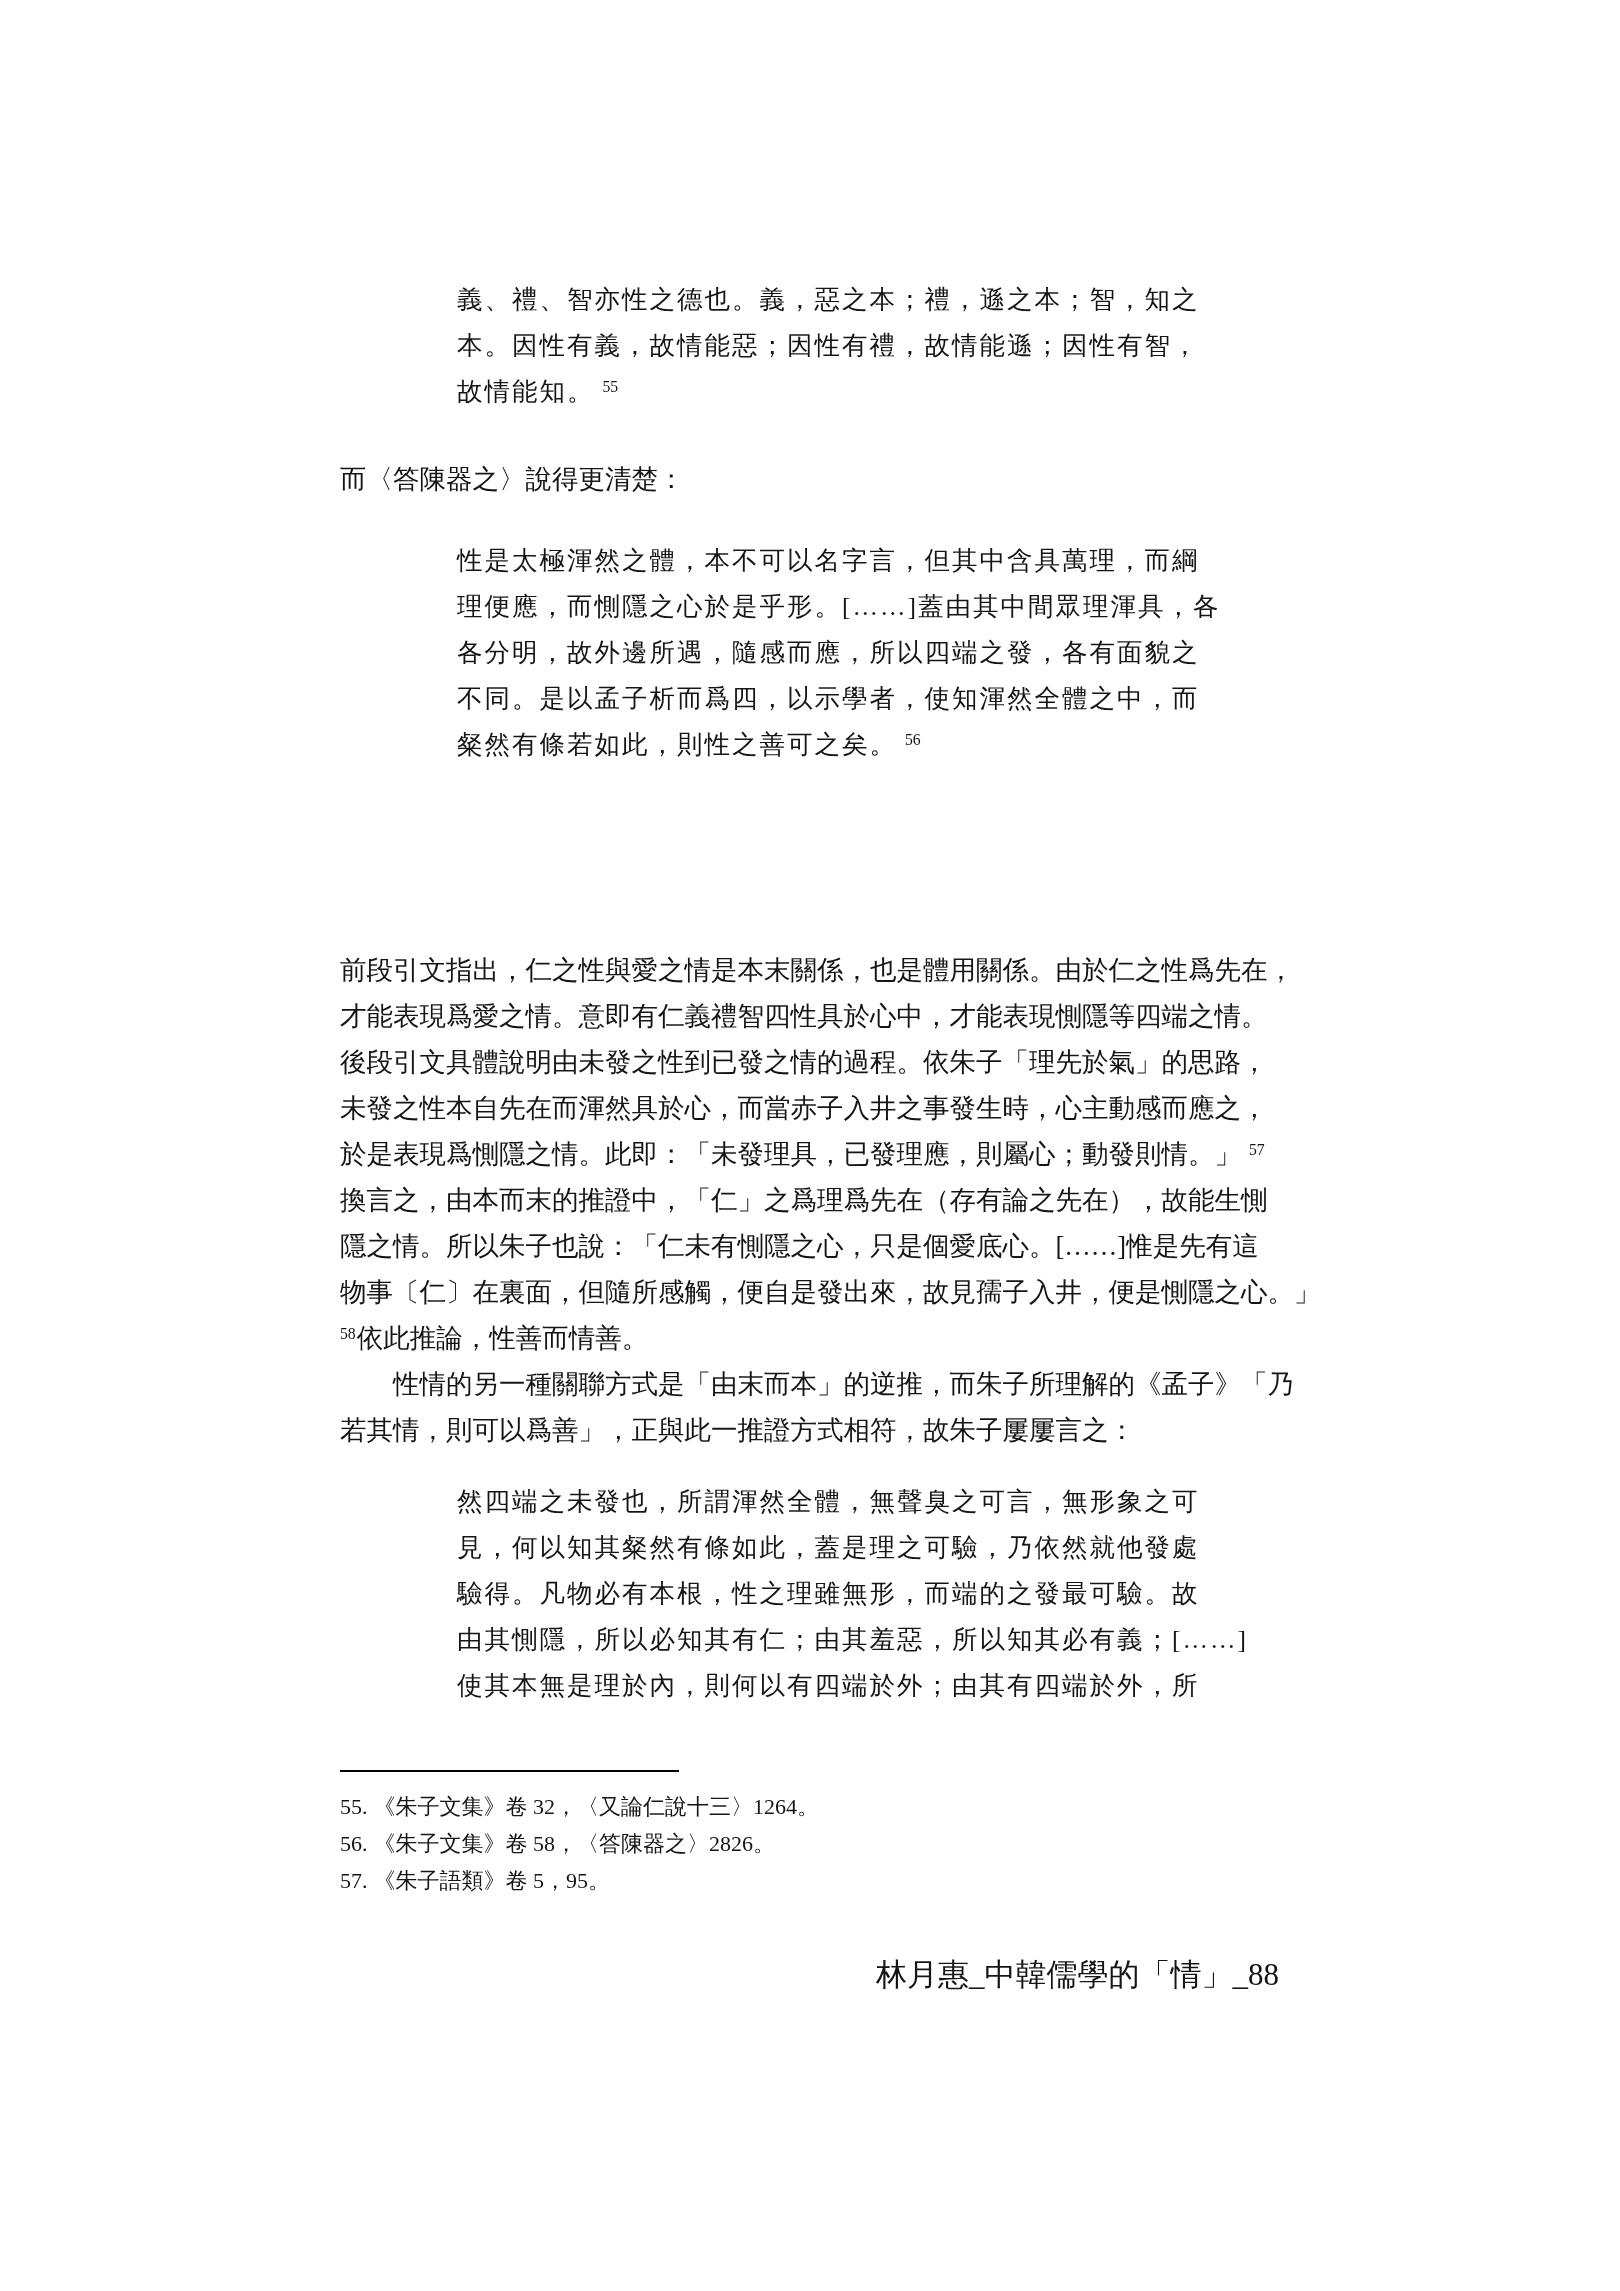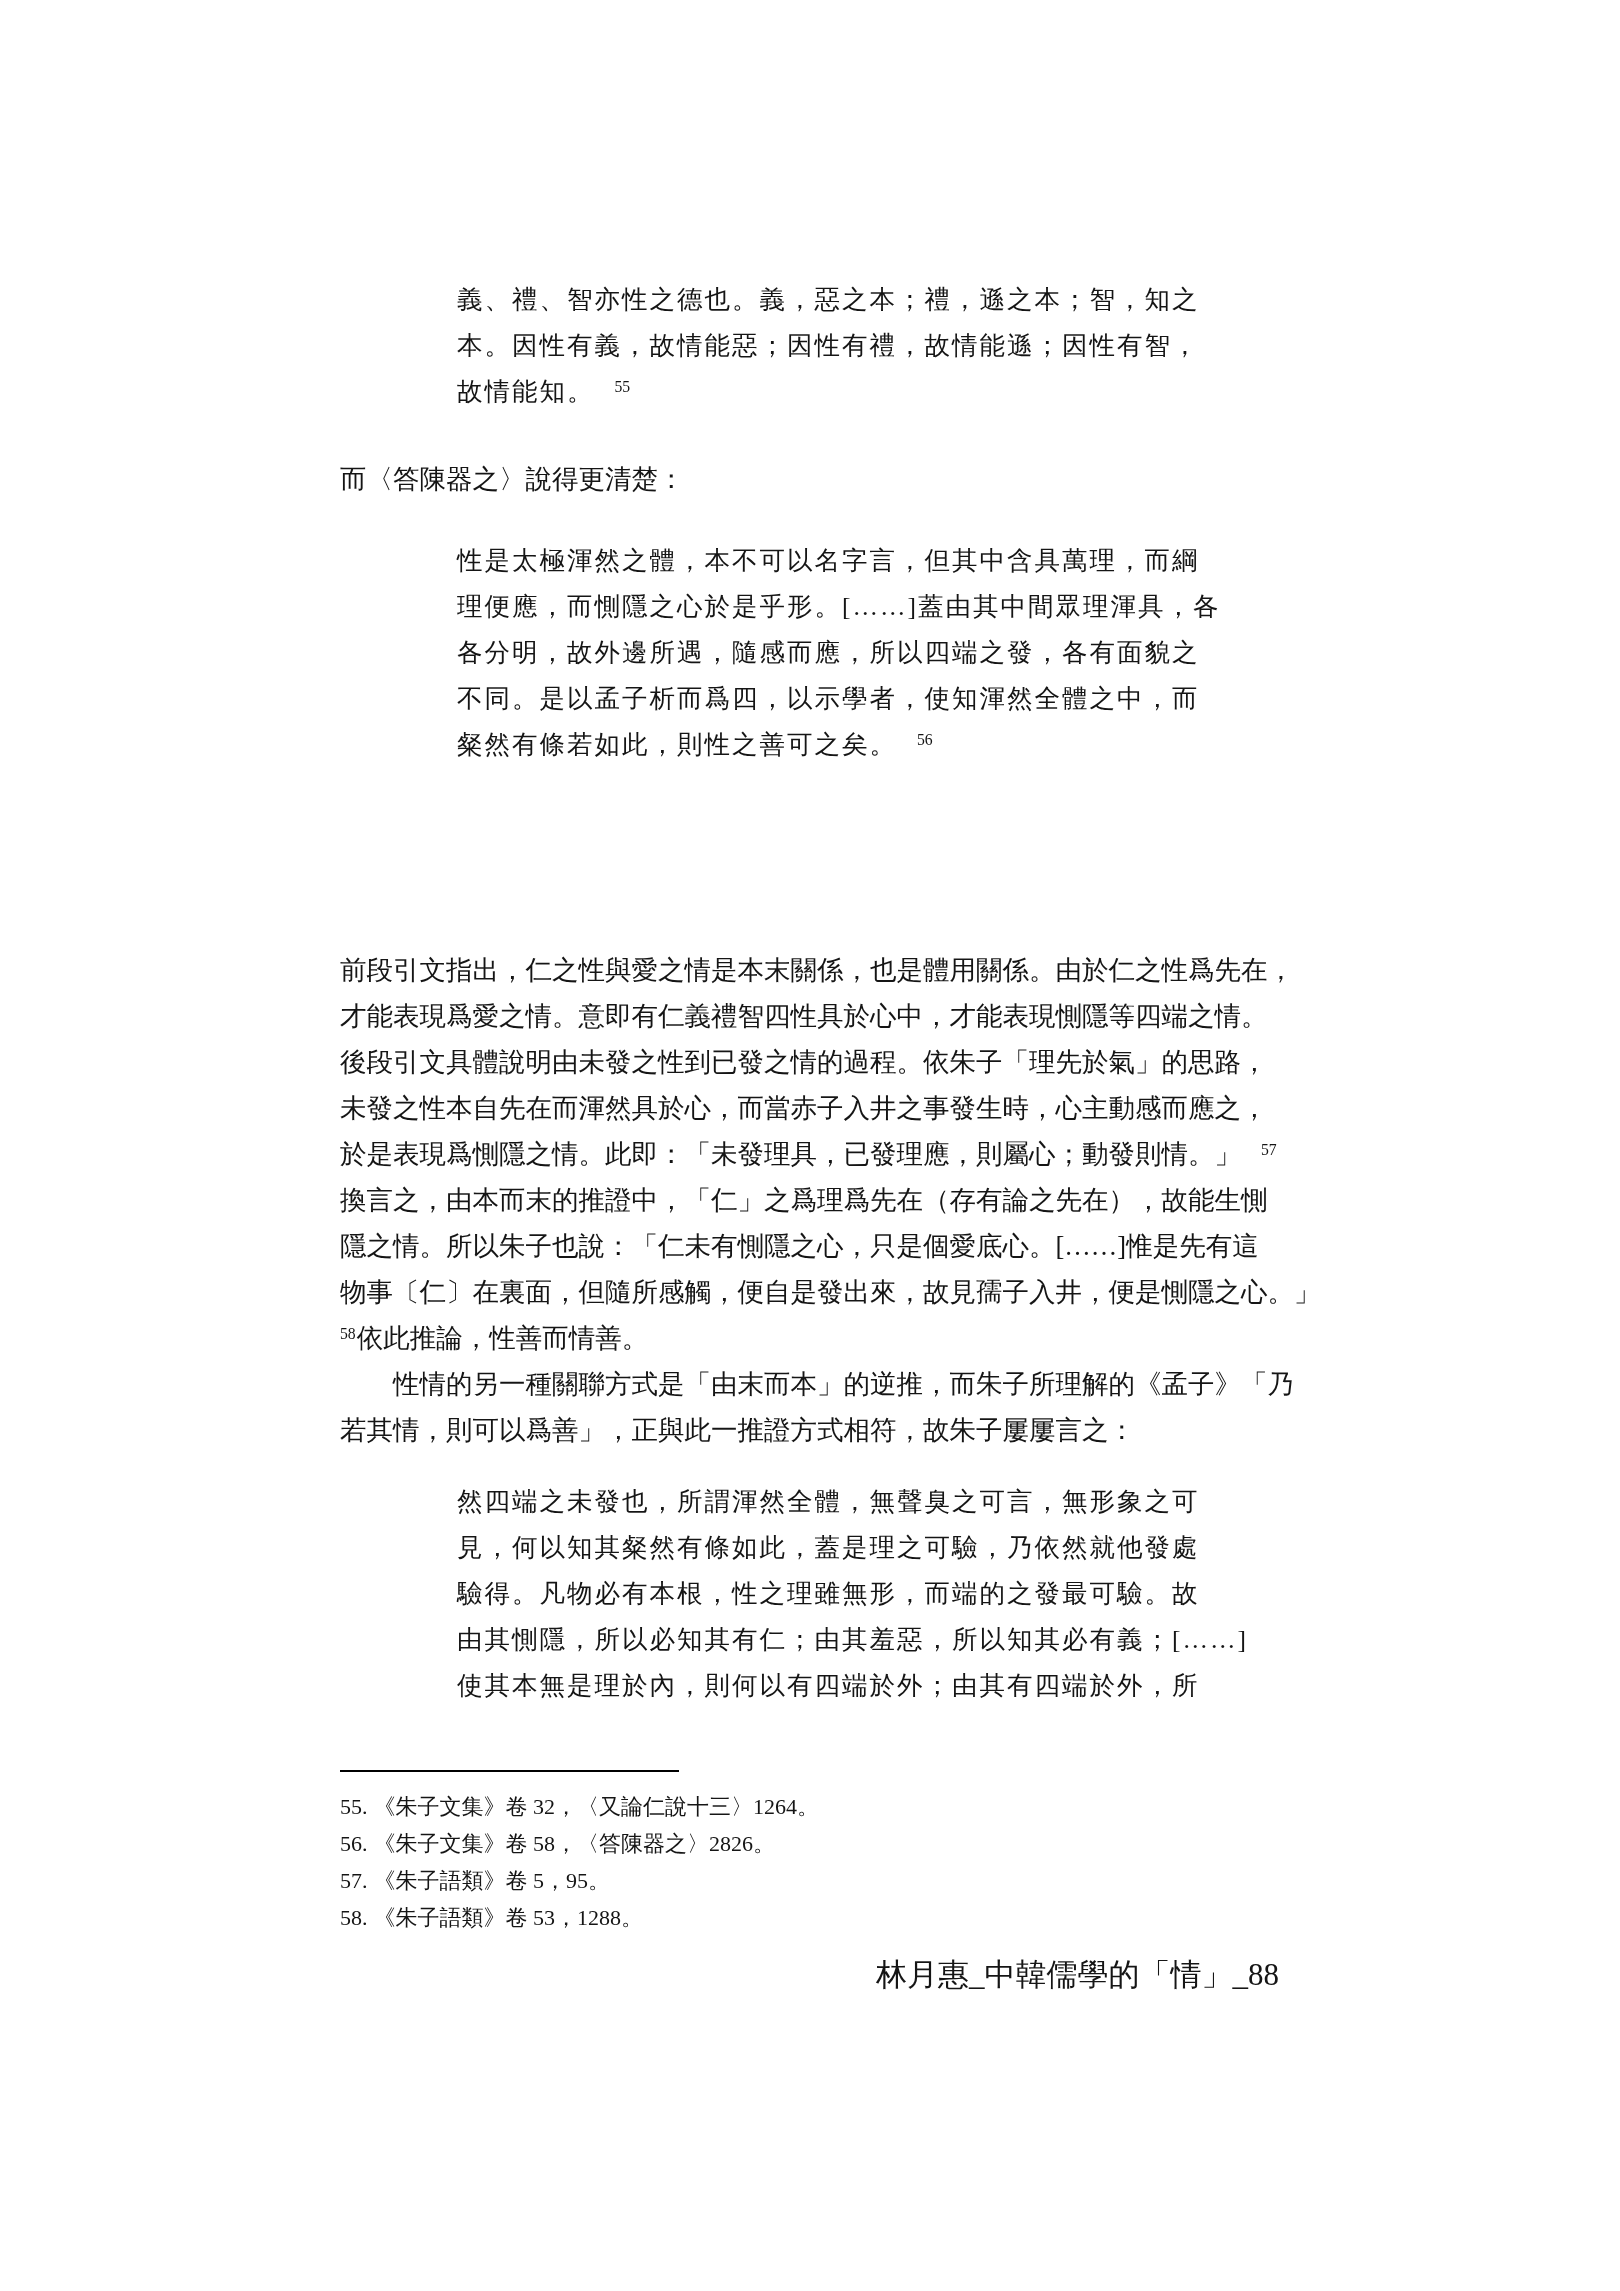--- a/index.html
+++ b/index.html
@@ -13,21 +13,21 @@
   .content{position:absolute;left:340px;top:0;width:939px;}
   .blk{position:absolute;}
   
   .quote{left:117px;width:757px;font-size:25.5px;line-height:46px;}
   .qline{white-space:nowrap;letter-spacing:2px;}
   
   .bpara{left:0;width:939px;font-size:26.5px;line-height:46px;}
   .bline{white-space:nowrap;}
   .indent2{padding-left:53px;}
   sup{font-size:15.7px;vertical-align:7.8px;line-height:0;letter-spacing:0;}
-  .ref-after{margin-left:20px;}
+  .ref-after{margin-left:8px;}
   .lead-ref + span{margin-left:1px;}
   
   .fnrule{left:0;top:1770px;width:339px;border-top:2px solid #000;height:0;}
   .fnblock{left:0;top:1788px;width:939px;font-size:22px;line-height:37px;}
   .fnline{white-space:nowrap;}
   .fnnum{margin-right:5.9px;}
   
   .pgfooter{top:1954px;right:0;font-size:31px;white-space:nowrap;}
 </style>
 </head>
@@ -77,19 +77,18 @@
     <div class="qline"><span>由其惻隱，所以必知其有仁；由其羞惡，所以知其必有義；[……]</span></div>
     <div class="qline"><span>使其本無是理於內，則何以有四端於外；由其有四端於外，所</span></div>
   </div>
 
   <div class="blk fnrule"></div>
 
   <div class="blk fnblock">
     <div class="fnline"><span class="fnnum">55.</span><span>《朱子文集》卷 32，〈又論仁說十三〉1264。</span></div>
     <div class="fnline"><span class="fnnum">56.</span><span>《朱子文集》卷 58，〈答陳器之〉2826。</span></div>
     <div class="fnline"><span class="fnnum">57.</span><span>《朱子語類》卷 5，95。</span></div>
-    <div class="fnline"><span class="fnnum">58.</span><span>《朱子語類》卷 53，1288。</span></div>
   </div>
 
   <div class="blk pgfooter"><span>林月惠_中韓儒學的「情」_88</span></div>
 
 </div>
 
 
 </body></html>

